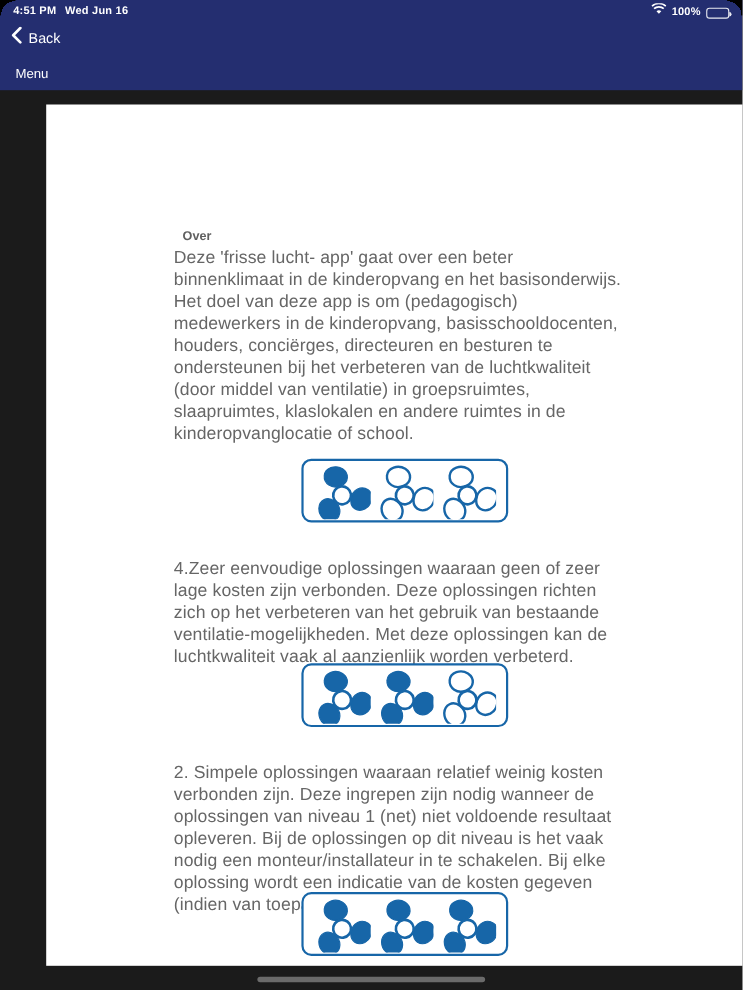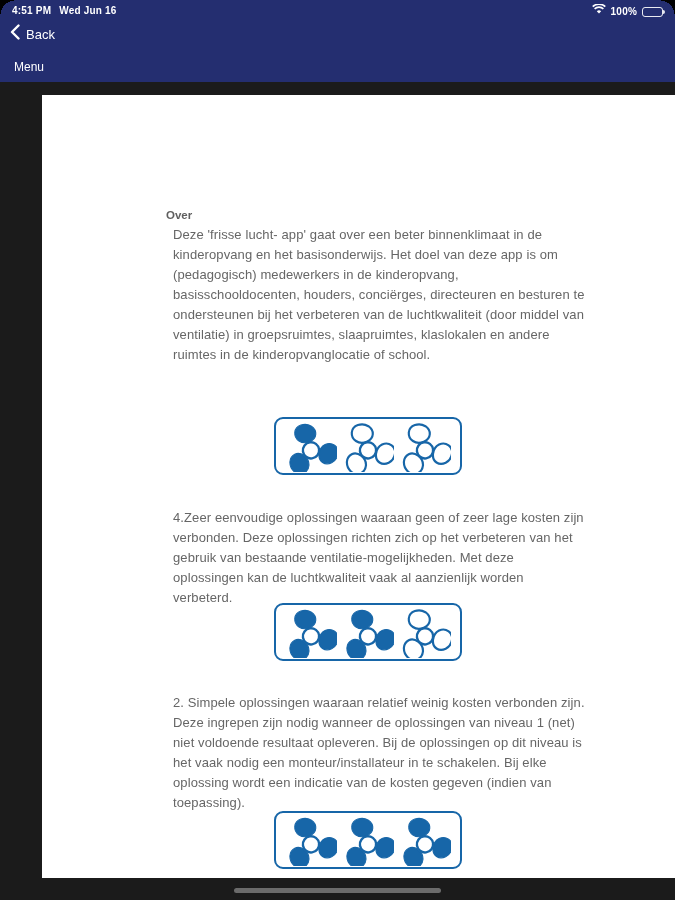--- a/index.html
+++ b/index.html
@@ -52,22 +52,22 @@
   .page {
     position: absolute; left: 13px; top: 95px; width: 644px; height: 783px;
     background: #ffffff;
     margin-left: 29px;
   }
   .page-title {
     position: absolute; left: 124px; top: 110px;
     font-size: 11.5px; font-weight: bold; color: #5f5f5f; line-height: 20px;
   }
   .body-text {
-    position: absolute; left: 131px; width: 412px;
-    font-size: 13px; color: #666666; line-height: 20px; letter-spacing: 0.1px;
+    position: absolute; left: 116px; width: 412px;
+    font-size: 16px; color: #666666; line-height: 20px; letter-spacing: 0.1px;
   }
   .p-intro  { top: 130px; }
   .p-levels { top: 260px; }
   .p-lvl1   { top: 413px; }
   .p-lvl2   { top: 598px; }
   .badge {
     position: absolute; left: 232px; width: 188px; height: 58px;
     border: 2px solid var(--fanblue, #1766a8); border-radius: 9px;
     background: #fff;
     display: flex; align-items: center; justify-content: space-evenly;

